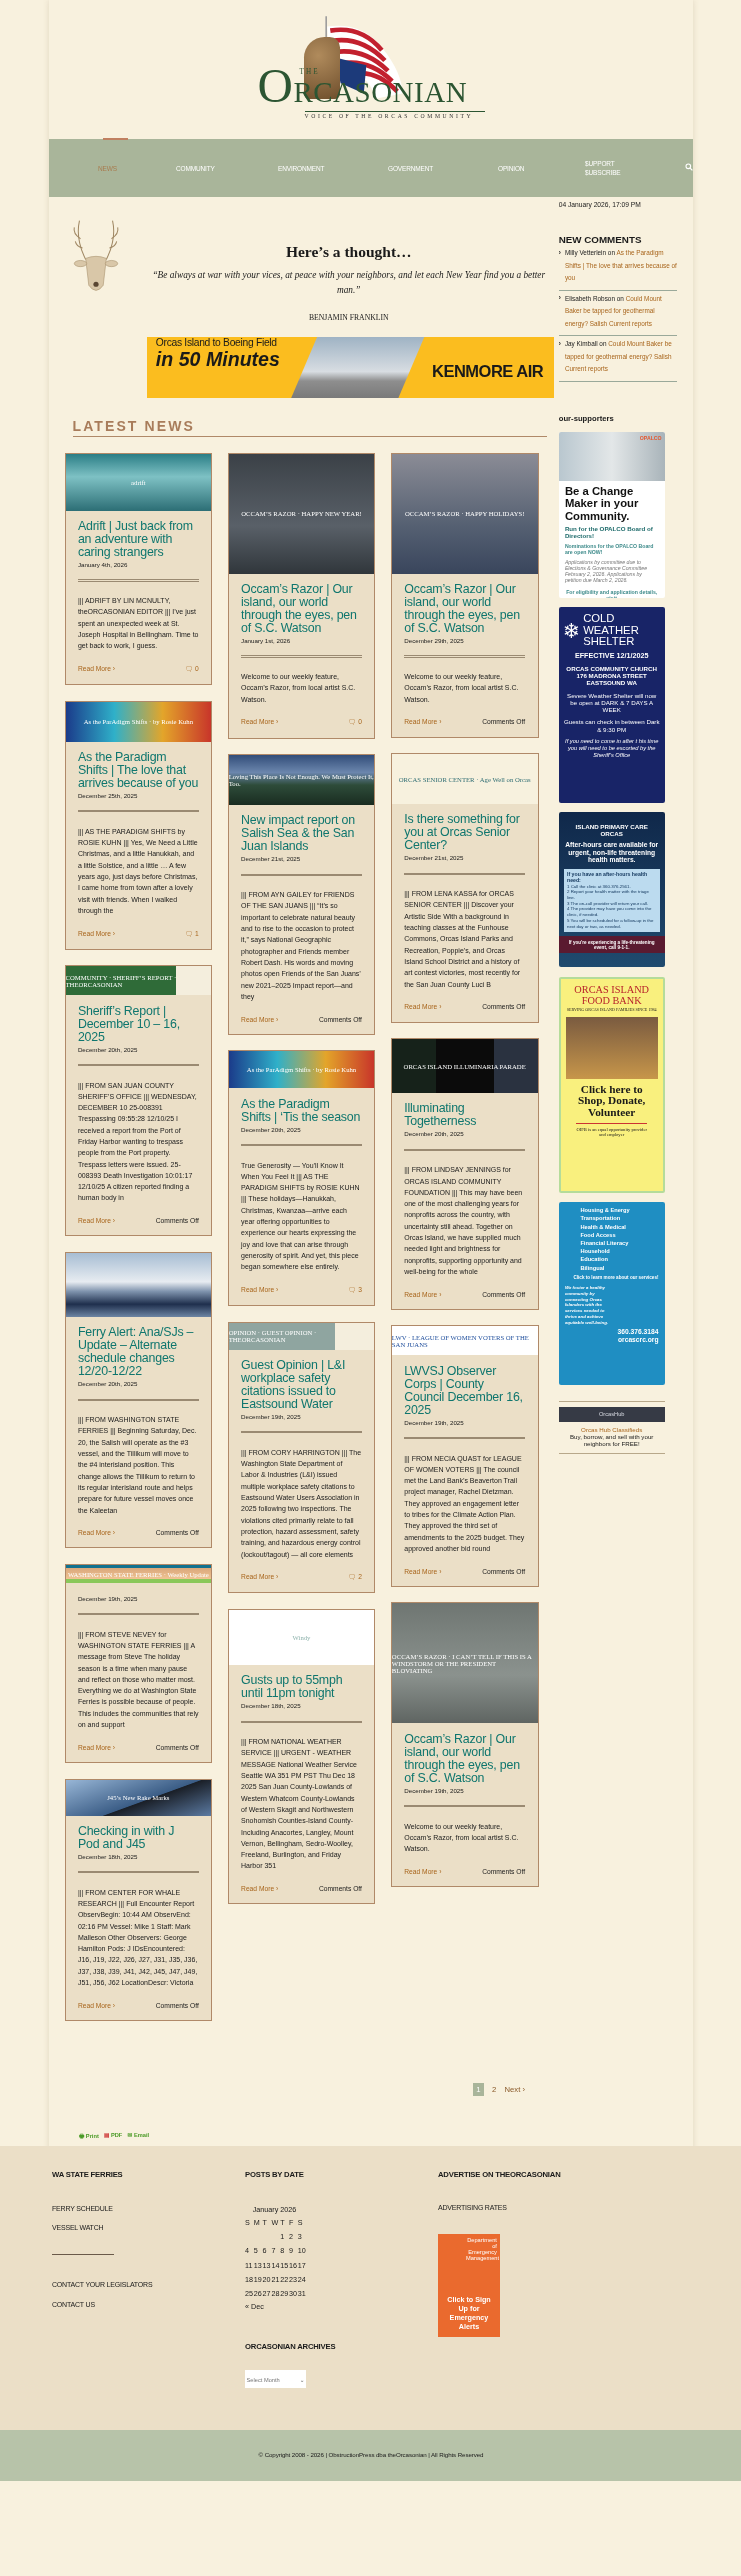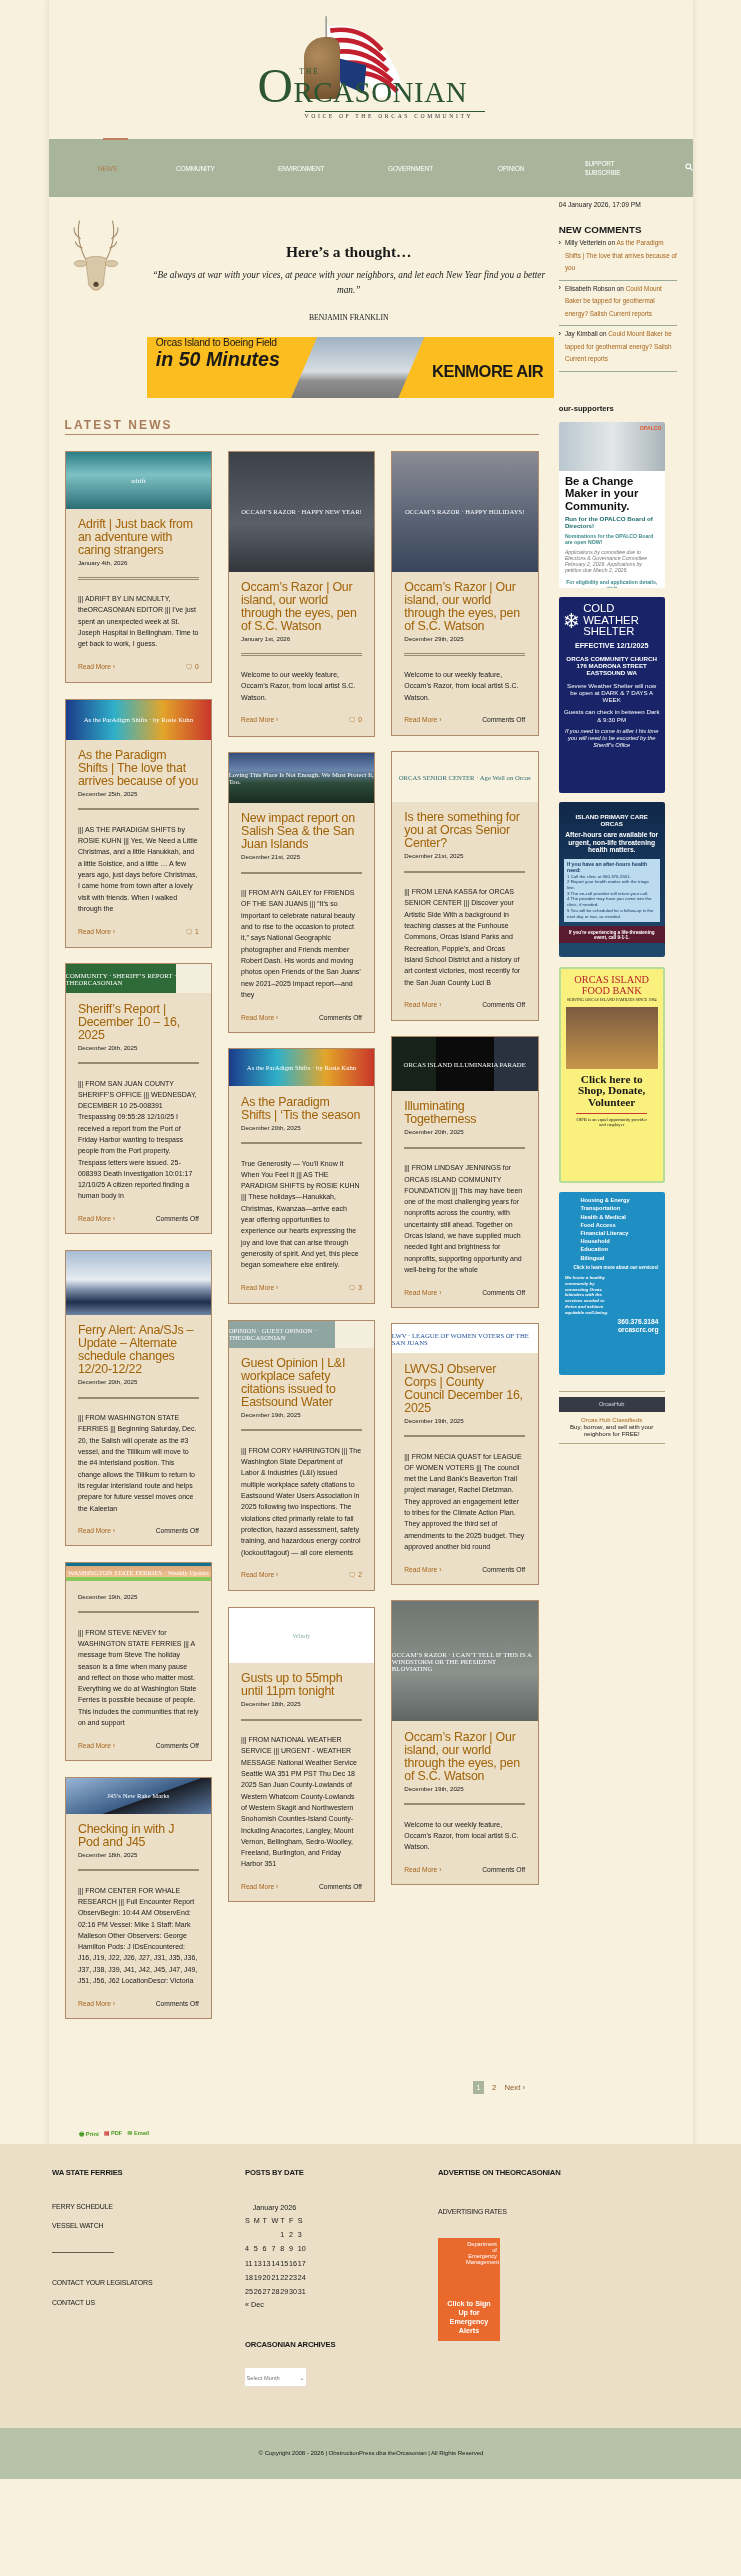--- a/index.html
+++ b/index.html
@@ -27,41 +27,41 @@
 .thought-body{flex:1;text-align:center;font-family:"Liberation Serif",serif}
 .thought-title{font-size:15.5px;margin-top:25px}
 .thought-quote{font-style:italic;font-size:9.3px;line-height:15.5px;margin-top:7.2px;padding:0 5.2px}
 .thought-author{font-size:7.7px;margin-top:14.4px}
 .ad-kenmore{margin:14.4px 0 0 82px;width:407px;height:61px;background:#fbbd1f;display:flex;align-items:flex-start;position:relative;overflow:hidden}
 .ad-k-left{padding-left:9.3px;width:139px}
 .ad-k-small{font-size:10.3px;letter-spacing:-0.3px}
 .ad-k-big{font-size:19.6px;font-weight:bold;font-style:italic}
 .ad-k-plane{position:absolute;left:144px;top:0;width:134px;height:63px;background:linear-gradient(#9fb3c4,#d8dde2 55%,#8e8e8e 70%,#777);clip-path:polygon(20% 0,100% 0,80% 100%,0 100%)}
 .ad-k-logo{position:absolute;right:10.3px;top:25px;font-size:16.5px;font-weight:bold;letter-spacing:-0.5px}
-.section-title{margin-top:20.6px;font-size:12px;letter-spacing:2.1px;color:#a87c5a;border-bottom:1.5px solid #b08968;padding-bottom:2.1px;width:474px;margin-left:0}
+.section-title{margin-top:20.6px;font-size:14px;letter-spacing:2.1px;color:#a87c5a;border-bottom:1.5px solid #b08968;padding-bottom:2.1px;width:474px;margin-left:8px}
 .grid{display:flex;gap:15.5px;margin-top:15.5px;width:474px}
 .col{width:149px;display:flex;flex-direction:column;gap:15.5px}
 .card{background:#ebdfc7;border:0.5px solid #b08968;border-bottom:1.5px solid #b08968}
 .card-img{height:57px;display:flex;align-items:center;justify-content:center;font-family:"Liberation Serif",serif;color:#fff;font-size:6.7px;overflow:hidden;position:relative}
 .card-body{padding:9.3px 12.4px 11.3px}
-.card-title{color:#a16207;font-size:12.4px;line-height:13px;letter-spacing:-0.2px}
+.card-title{color:#0f766e;font-size:12.4px;line-height:13px;letter-spacing:-0.2px}
 .card-date{font-size:6.2px;margin-top:2.1px}
 .card-rule{border-top:0.5px solid #9a8a72;border-bottom:0.5px solid #9a8a72;height:2.1px;margin:11.3px 0 13.4px}
 .card-excerpt{font-size:7px;line-height:11.3px}
 .card-foot{display:flex;justify-content:space-between;margin-top:13.4px;font-size:6.7px}
 .read-more{color:#a8651c}
 .comments{color:#1a1a1a}
 .comments.count{color:#a8651c}
 .pagination{display:flex;justify-content:flex-end;gap:5.2px;margin:62px 26px 0 0;align-items:center;font-size:7.7px}
 .page-num{padding:2.1px 3.1px}
 .page-num.current{background:#a9b59a;color:#fff}
 .page-link{color:#8a5a2a}
 .print-bar{margin:36px 0 4.1px 14.4px;display:flex;gap:5.2px;font-size:5.7px;color:#4a9a25;font-weight:bold}
 .date-now{font-size:6.7px;padding-top:4.1px}
-.side-h{font-size:9.8px;margin-top:16px}
+.side-h{font-size:9.8px;margin-top:26px}
 .comment-item{font-size:6.4px;line-height:12.4px;padding:2.1px 0 5.2px 6.2px;border-bottom:0.5px solid #9aa99a;position:relative}
 .comment-item::before{content:"›";position:absolute;left:0;top:1.5px;font-weight:bold}
 .comment-link{color:#a8651c}
 .supp-h{font-size:7.7px;margin-top:32px}
 .supp-ad{width:106px;margin-top:9.3px;border-radius:2.1px;overflow:hidden}
 .opalco{background:#fff;height:166px}
 .opalco-photo{height:49px;background:linear-gradient(90deg,#b9c7cf,#e3e7e8,#a9b4ba)}
 .opalco-body{padding:4.1px 6.2px;font-size:5.2px;color:#3e8b8b}
 .opalco-h{font-size:11.3px;font-weight:bold;color:#111;line-height:12.4px}
 .opalco-sub{font-size:6.2px;font-weight:bold;color:#1e6b6b;margin-top:3.1px}
@@ -585,21 +585,21 @@
           </div>
         <a class="cal-prev" style="display:block">« Dec</a>
       </div>
       <h4 style="margin-top:29px;margin-bottom:15.5px">ORCASONIAN ARCHIVES</h4>
       <div class="select">
           <span>Select Month</span>
           <span>⌄</span>
         </div>
     </div>
     <div class="fcol">
-      <h4 style="margin-bottom:28px">ADVERTISE ON THEORCASONIAN</h4>
+      <h4 style="margin-bottom:22px">ADVERTISE ON THEORCASONIAN</h4>
       <a class="flink">ADVERTISING RATES</a>
       <a class="dem" style="display:block">
         <div style="text-align:right;width:31px;margin-left:auto">Department of Emergency Management</div>
         <div class="dem-cta">Click to Sign Up for Emergency Alerts</div>
       </a>
     </div>
   </footer>
   <div class="copyright">© Copyright 2008 - 2026 | ObstructionPress dba theOrcasonian | All Rights Reserved</div>
 </div>
 

